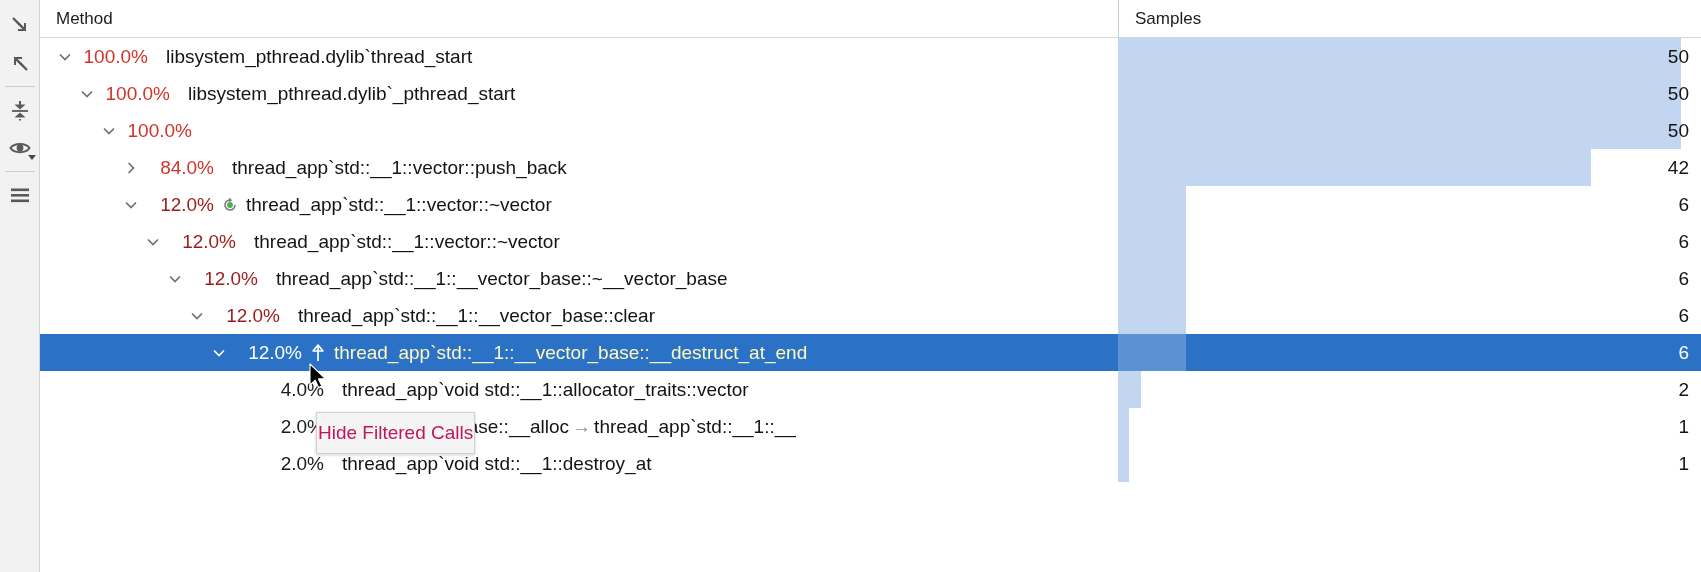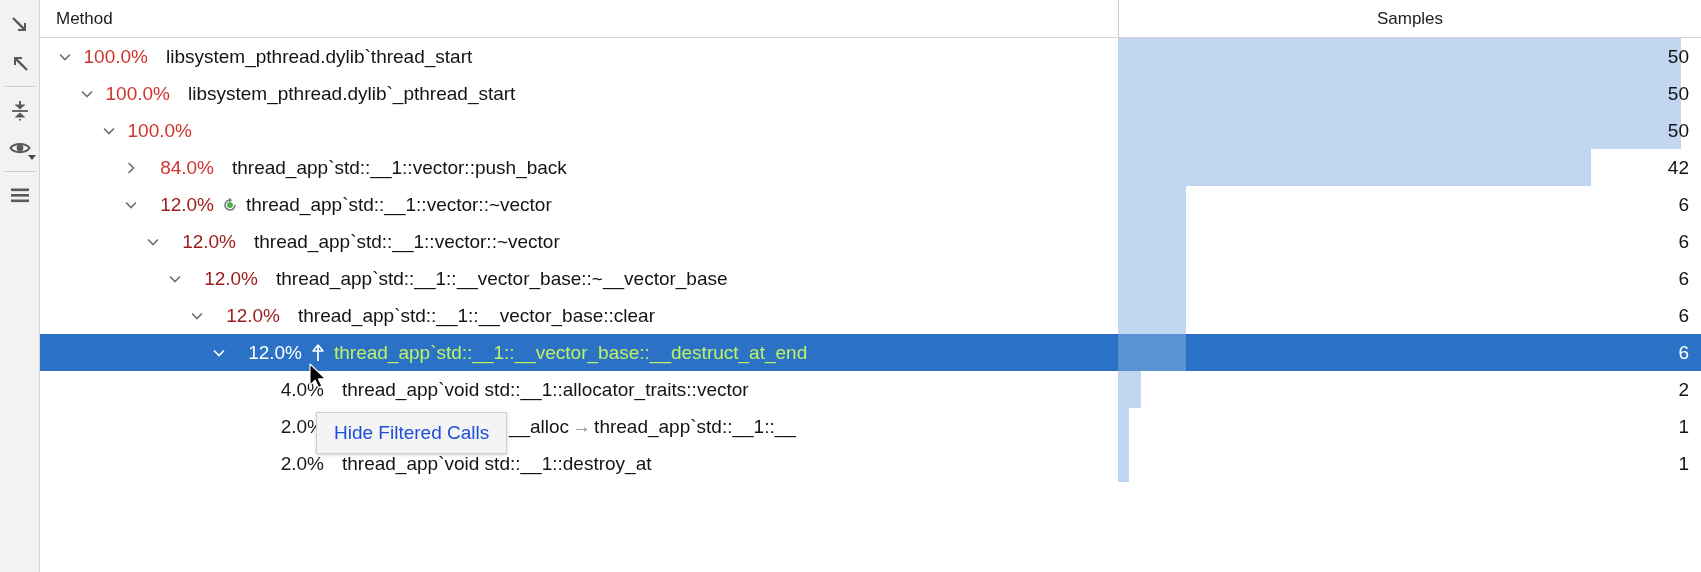--- a/index.html
+++ b/index.html
@@ -86,21 +86,20 @@
     color: #1d1d1d;
     padding-left: 16px;
     box-sizing: border-box;
     white-space: nowrap;
   }
   .th-method { left: 0; width: 1078px; }
   .th-samples {
     left: 1078px;
     right: 16px;
     border-left: 1px solid #cdcdcd;
-    text-align: center;
   }
 
   .tbody {
     position: relative;
   }
 
   .row {
     position: relative;
     height: 37px;
     display: flex;
@@ -151,21 +150,21 @@
     justify-content: center;
   }
   .rowicon.empty { width: 10px; min-width: 10px; }
 
   .mname {
     font-size: 19px;
     color: #141414;
     padding-left: 4px;
     letter-spacing: 0px;
   }
-  .row.selected .mname { color: #bef264; }
+  .row.selected .mname { color: #fef9c3; }
   .mname .arrowsep { color: #8b8b8b; padding: 0 3px; }
 
   
   .cell-samples {
     position: relative;
     flex: 1;
     height: 37px;
   }
   .bar {
     position: absolute;
@@ -187,23 +186,23 @@
   .row.selected .samples-num { color: #ffffff; }
 
   
   .tooltip {
     position: absolute;
     left: 276px;
     top: 412px;
     background: #f4f4f4;
     border: 1px solid #d0d0d0;
     box-shadow: 0 1px 3px rgba(0,0,0,0.18);
-    padding: 9px 17px;
+    padding: 9px 1px;
     font-size: 19px;
-    color: #1d4ed8;
+    color: #be185d;
     white-space: nowrap;
     z-index: 40;
   }
 
   
   .cursor {
     position: absolute;
     left: 269px;
     top: 363px;
     z-index: 60;

